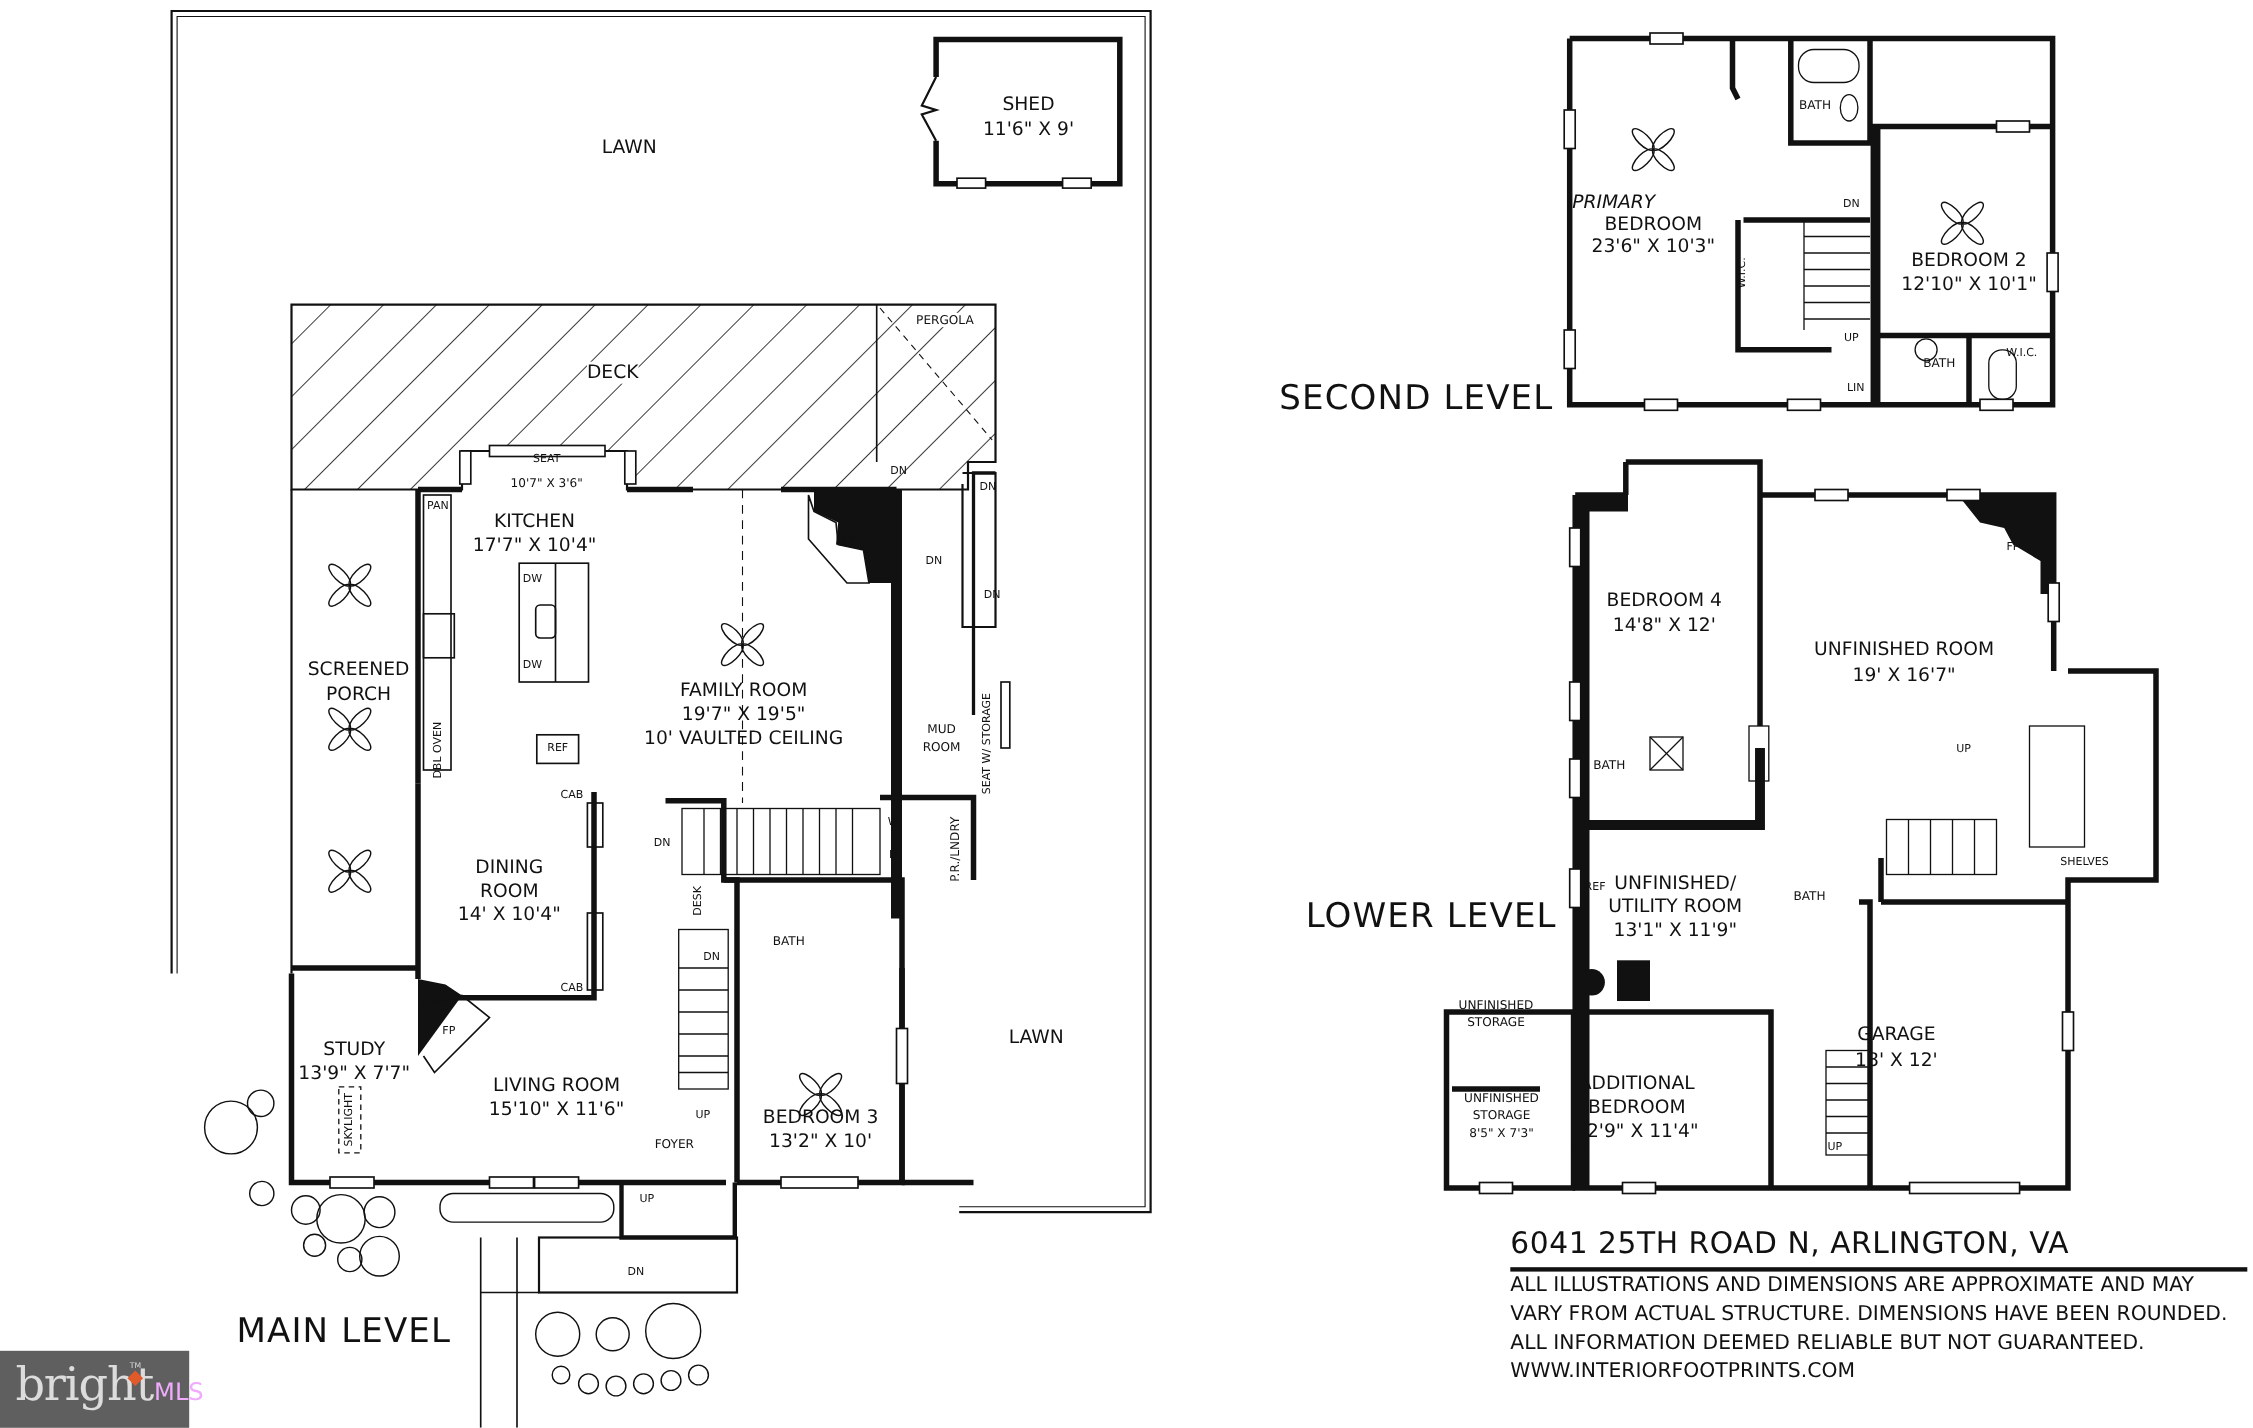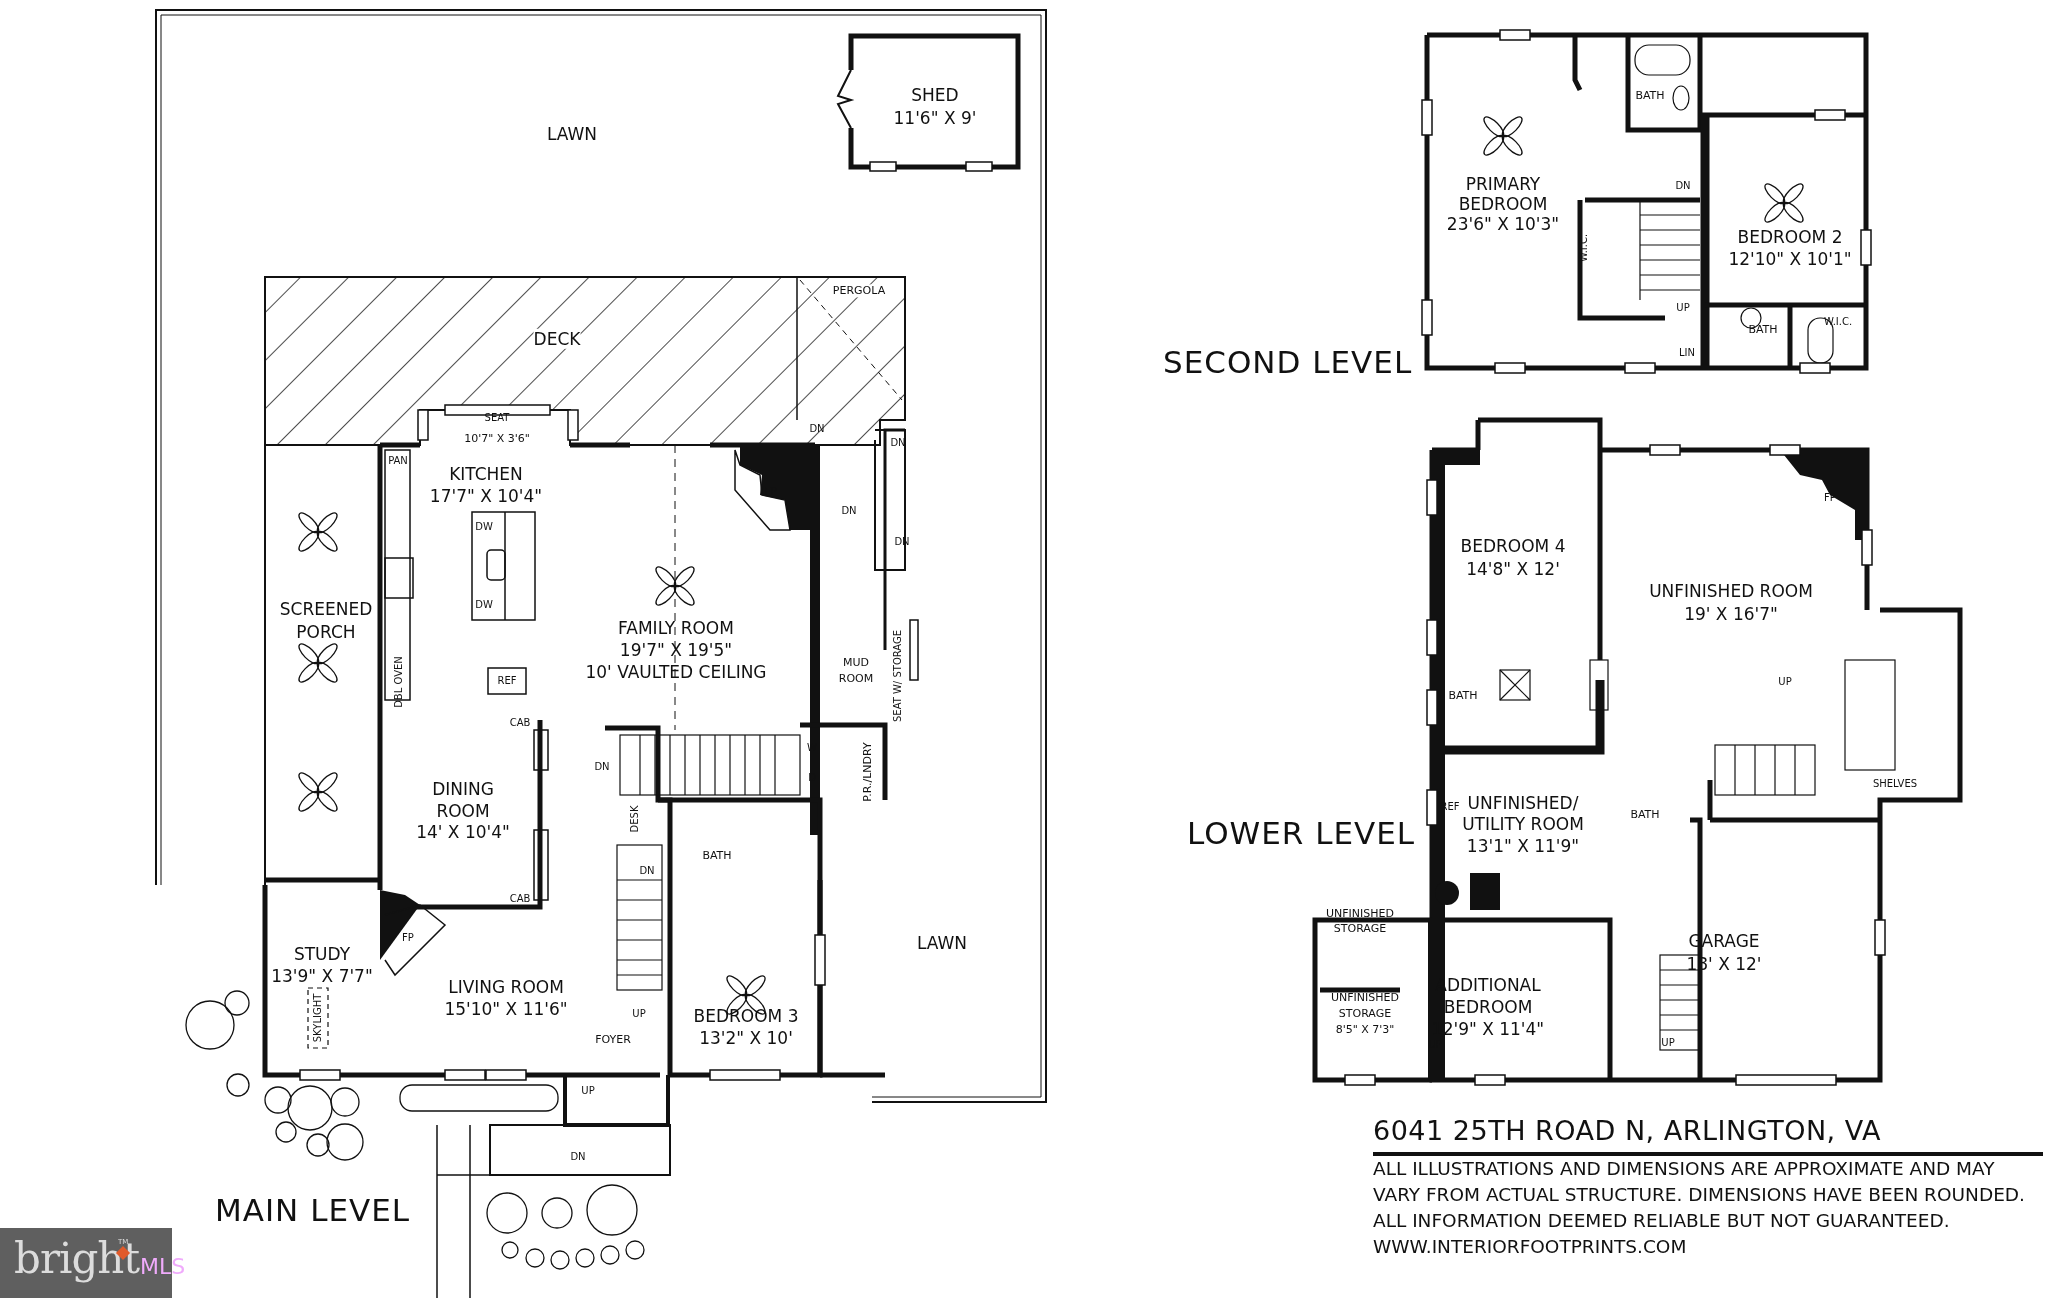--- a/index.html
+++ b/index.html
@@ -299,21 +299,21 @@
 <div class="lbl sm" style="left:717px;top:856px;">BATH</div>
 <div class="lbl rm" style="left:322px;top:954px;">STUDY</div>
 <div class="lbl rm" style="left:322px;top:976px;">13'9" X 7'7"</div>
 <div class="lbl xs vert" style="left:318px;top:1018px;">SKYLIGHT</div>
 <div class="lbl rm" style="left:506px;top:987px;">LIVING ROOM</div>
 <div class="lbl rm" style="left:506px;top:1009px;">15'10" X 11'6"</div>
 <div class="lbl sm" style="left:613px;top:1040px;">FOYER</div>
 <div class="lbl rm" style="left:746px;top:1016px;">BEDROOM 3</div>
 <div class="lbl rm" style="left:746px;top:1038px;">13'2" X 10'</div>
 
-<div class="lbl rm" style="left:1503px;top:184px;">PRIMARY</div>
+<div class="lbl rm" style="left:1467px;top:184px;font-style:italic;">PRIMARY</div>
 <div class="lbl rm" style="left:1503px;top:204px;">BEDROOM</div>
 <div class="lbl rm" style="left:1503px;top:224px;">23'6" X 10'3"</div>
 <div class="lbl sm" style="left:1650px;top:96px;">BATH</div>
 <div class="lbl sm" style="left:1763px;top:330px;">BATH</div>
 <div class="lbl xs vert" style="left:1584px;top:248px;">W.I.C.</div>
 <div class="lbl xs" style="left:1838px;top:322px;">W.I.C.</div>
 <div class="lbl xs" style="left:1683px;top:186px;">DN</div>
 <div class="lbl xs" style="left:1683px;top:308px;">UP</div>
 <div class="lbl xs" style="left:1687px;top:353px;">LIN</div>
 <div class="lbl rm" style="left:1790px;top:237px;">BEDROOM 2</div>

